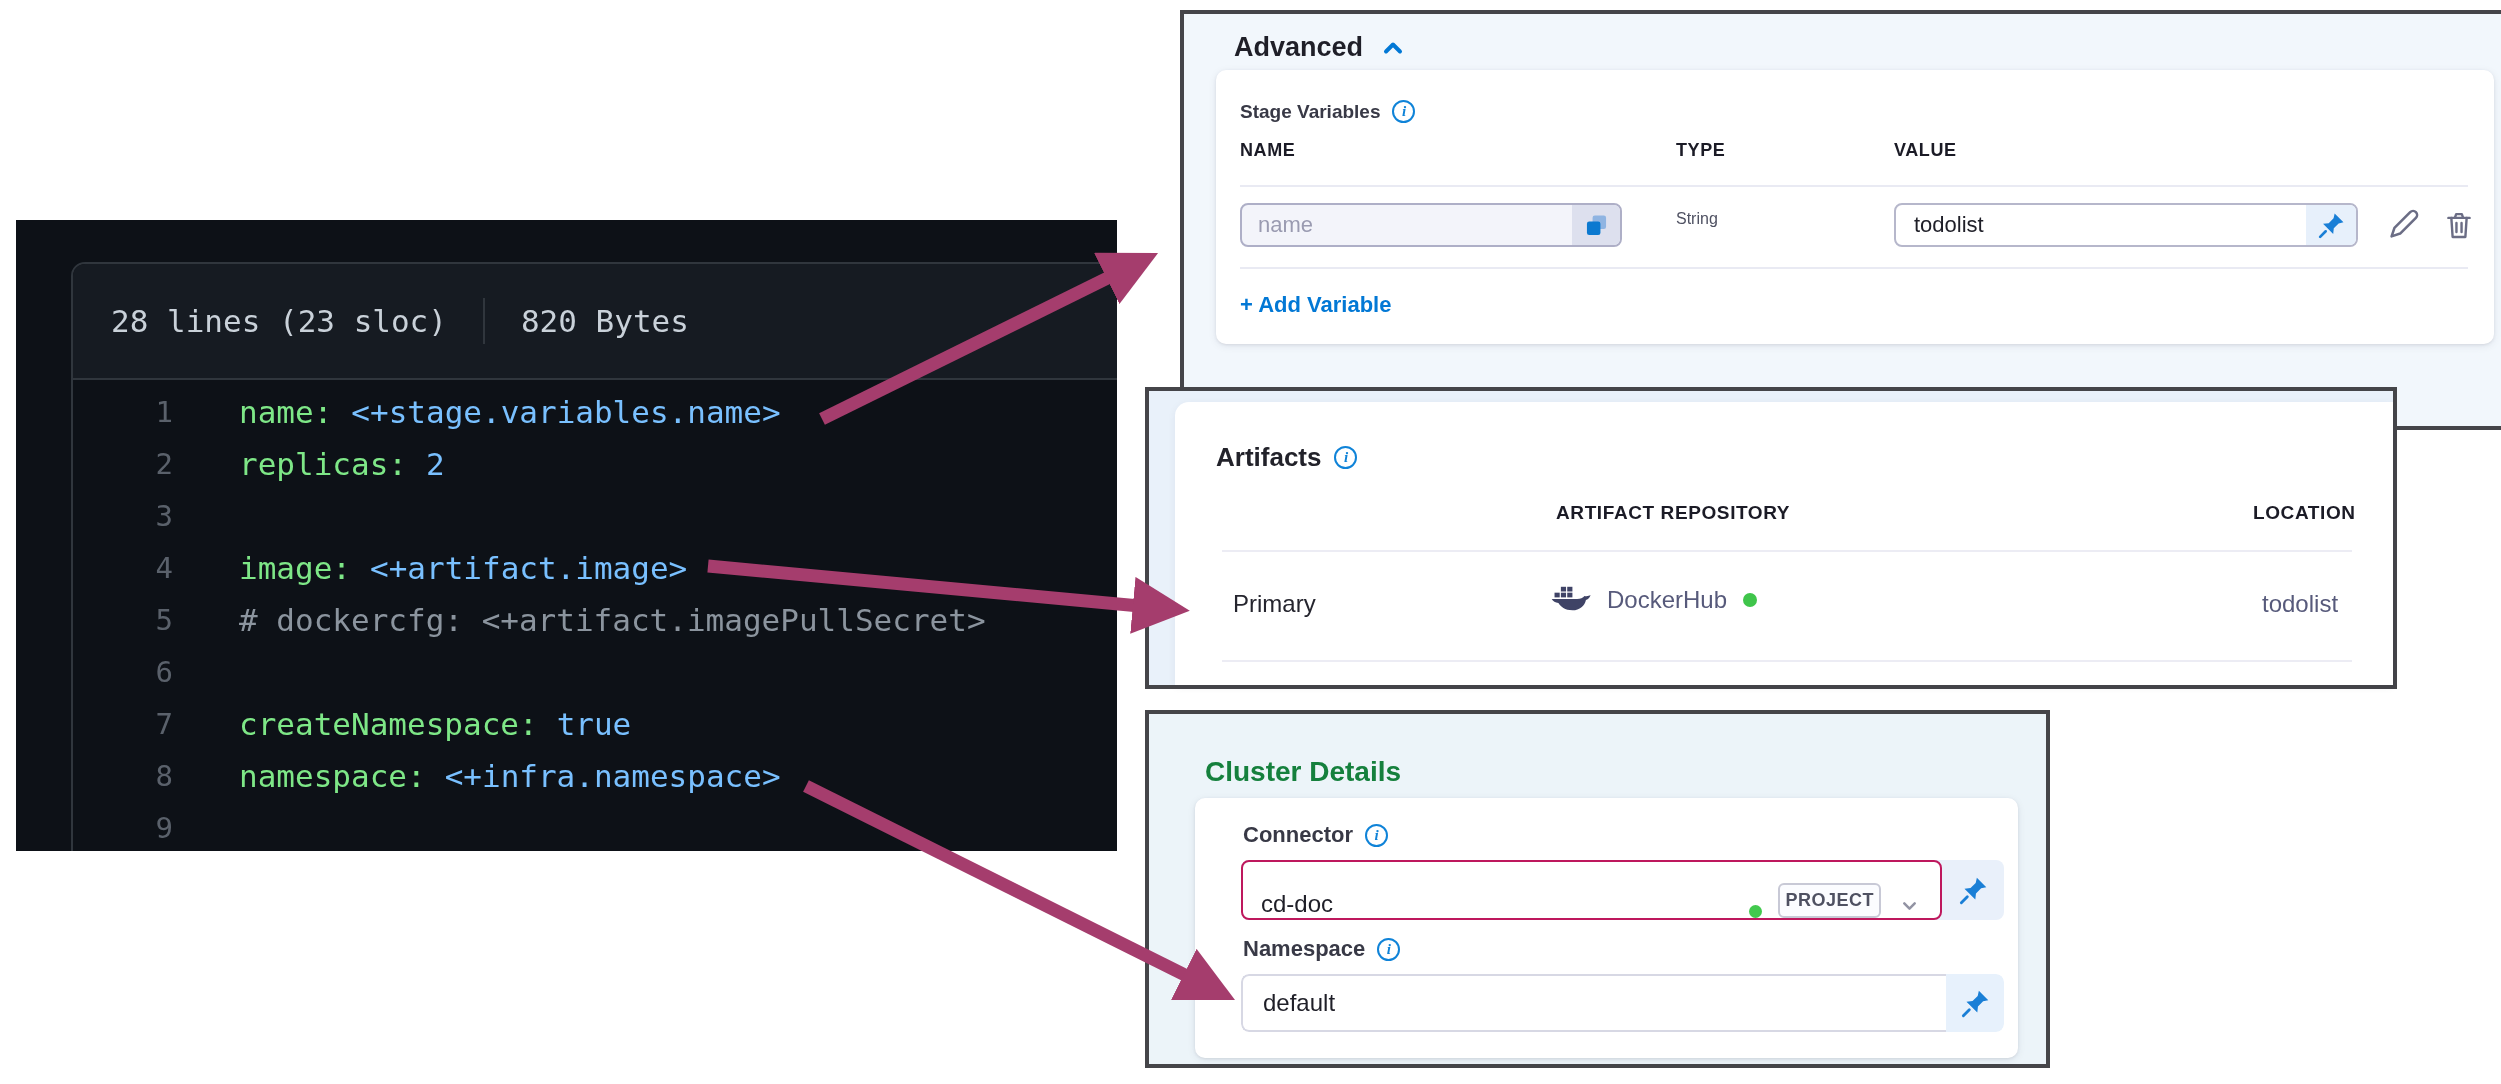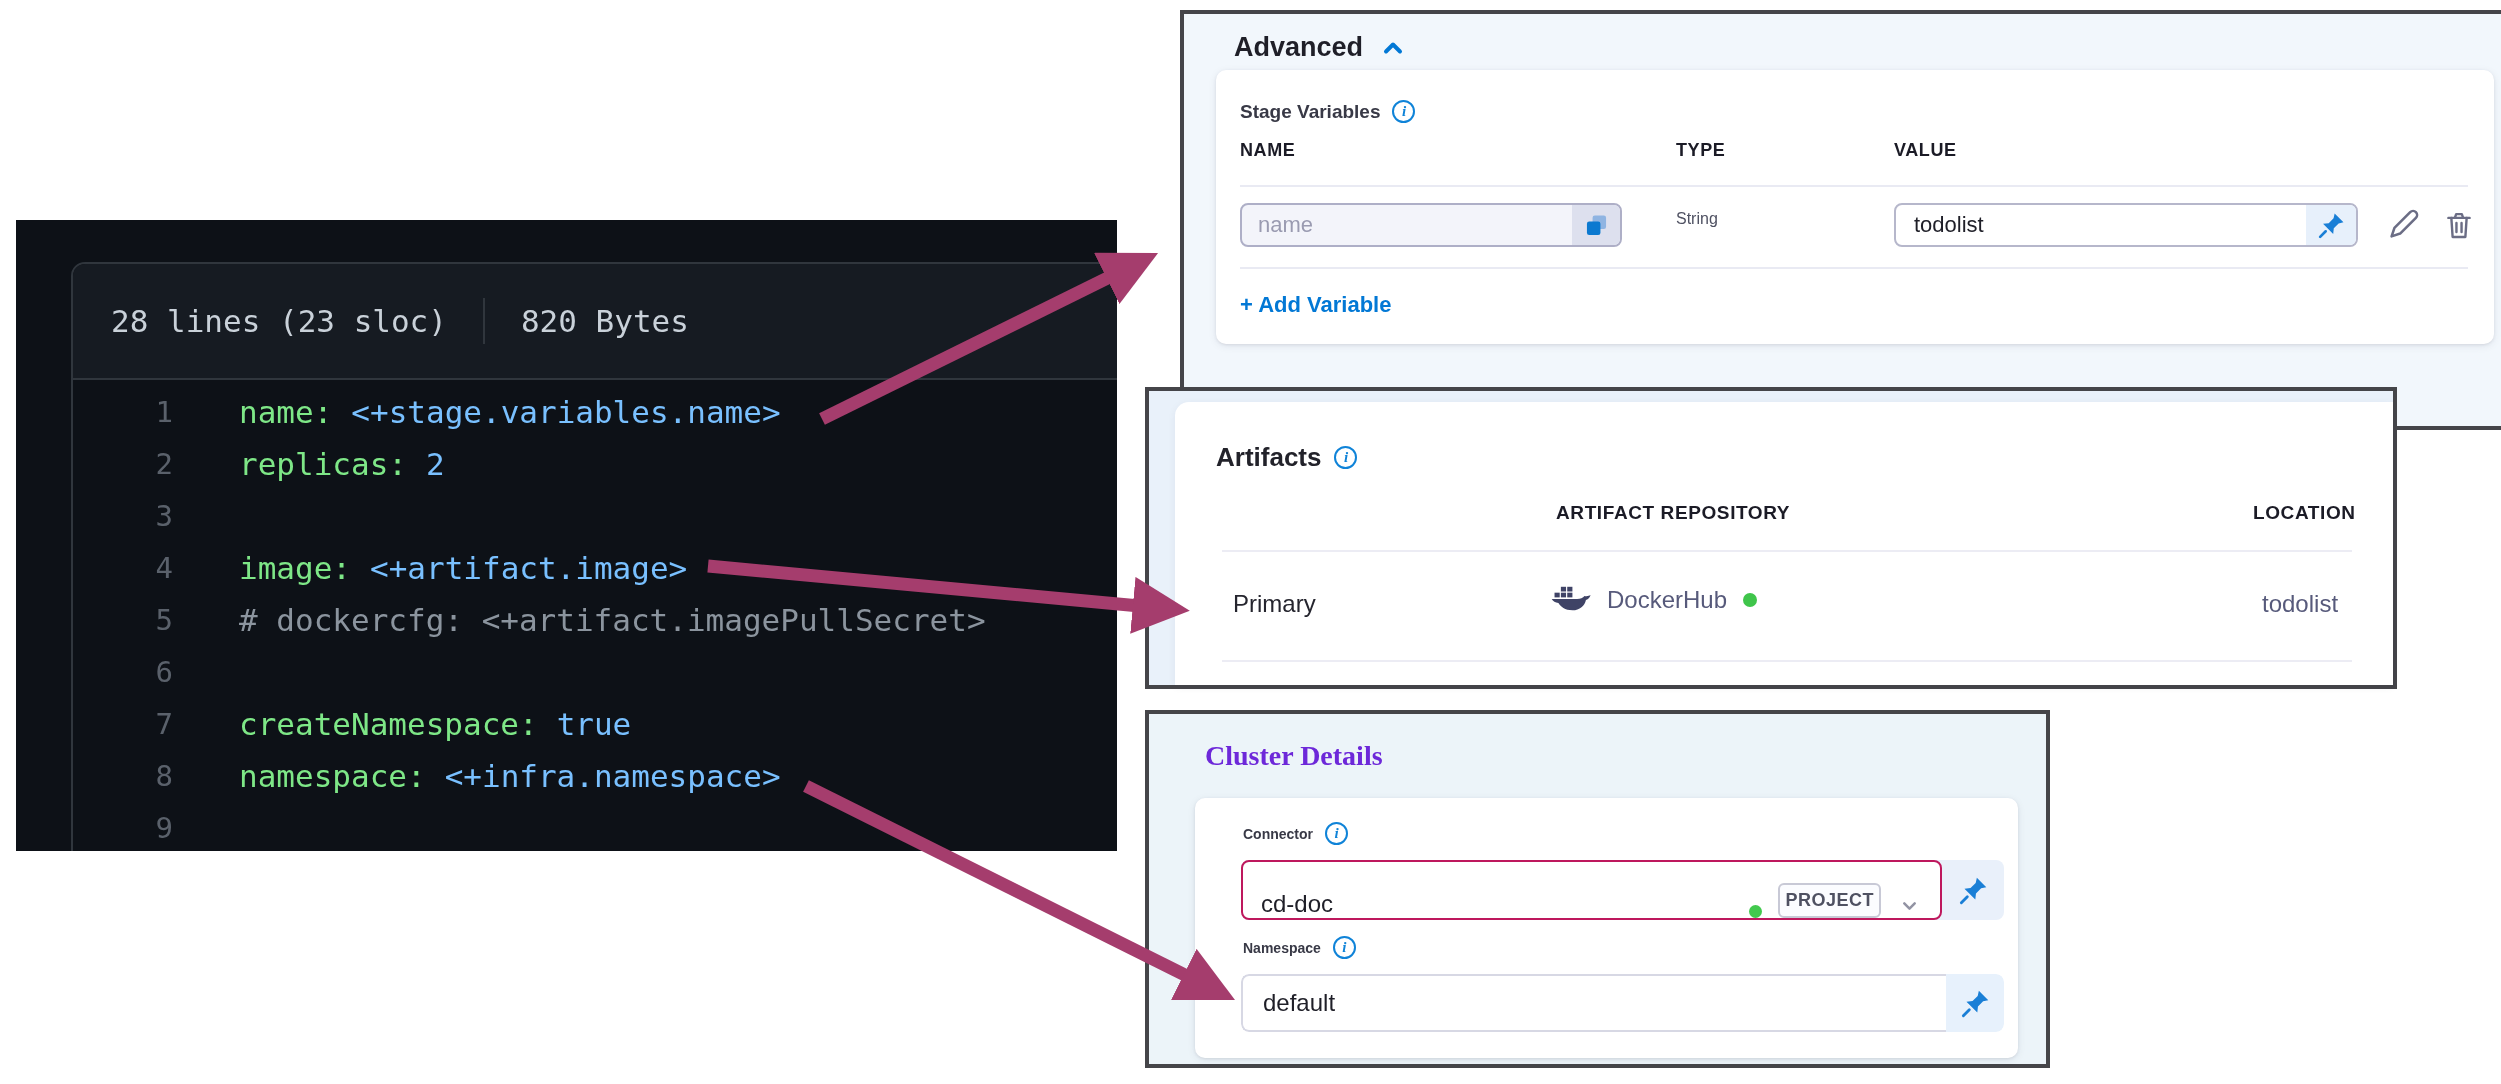--- a/index.html
+++ b/index.html
@@ -69,24 +69,24 @@
   .art-div{position:absolute;left:47px;width:1130px;height:2px;background:#ececf4;}
   .art-div1{top:148px;} .art-div2{top:258px;}
   .art-row-label{position:absolute;left:58px;top:188px;font-size:24px;color:#25252e;}
   .art-repo{position:absolute;left:376px;top:182px;display:flex;align-items:center;gap:16px;}
   .art-repo-name{font-size:24px;color:#575a7b;}
   .gdot{width:14px;height:14px;border-radius:50%;background:#3fc54b;}
   .art-loc{position:absolute;left:1087px;top:188px;font-size:24px;color:#575a7b;}
 
   
   .panel-cluster{left:1145px;top:710px;width:905px;height:358px;background:#ecf4f9;}
-  .clu-title{position:absolute;left:56px;top:26px;font-size:28px;font-weight:700;color:#6d28d9;font-family:Liberation Serif, serif;}
+  .clu-title{position:absolute;left:56px;top:42px;font-size:28px;font-weight:700;color:#15803d;}
   .clu-card{position:absolute;left:46px;top:84px;width:823px;height:260px;}
   .field-label{position:absolute;left:48px;display:flex;align-items:center;gap:12px;
-               font-size:14px;font-weight:600;color:#383946;}
+               font-size:22px;font-weight:600;color:#383946;}
   .lbl-connector{top:24px;} .lbl-namespace{top:138px;}
   .sel-wrap{position:absolute;left:46px;top:62px;width:763px;height:60px;background:#e9f0fa;border-radius:8px;}
   .sel-input{position:absolute;left:0;top:0;bottom:0;right:62px;background:#fff;border:2px solid #be185d;
              border-radius:8px;display:flex;align-items:flex-end;padding:0 18px;gap:16px;box-sizing:border-box;cursor:pointer;}
   .sel-text{flex:1;font-size:24px;color:#1f1f28;}
   .sdot{width:13px;height:13px;border-radius:50%;background:#42c94e;flex:0 0 13px;}
   .scope-badge{font-size:18px;font-weight:600;color:#4f5162;letter-spacing:.5px;background:#fbfcff;
                border:2px solid #c8c9d6;border-radius:6px;padding:5px 5px;}
   .pin-slot{position:absolute;right:0;top:0;bottom:0;width:62px;display:flex;align-items:center;justify-content:center;cursor:pointer;}
   .txt-wrap{position:absolute;left:46px;top:176px;width:763px;height:58px;display:flex;border-radius:8px;overflow:hidden;}

